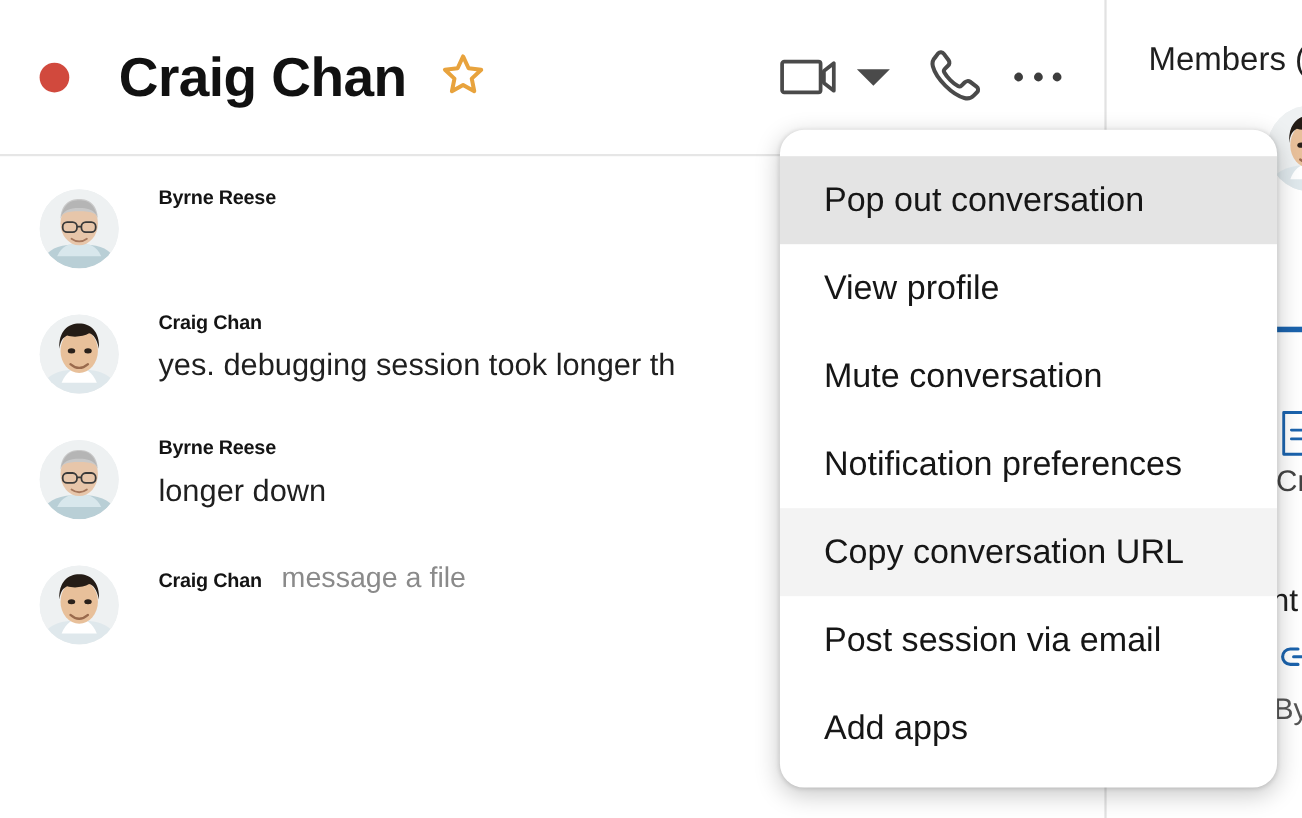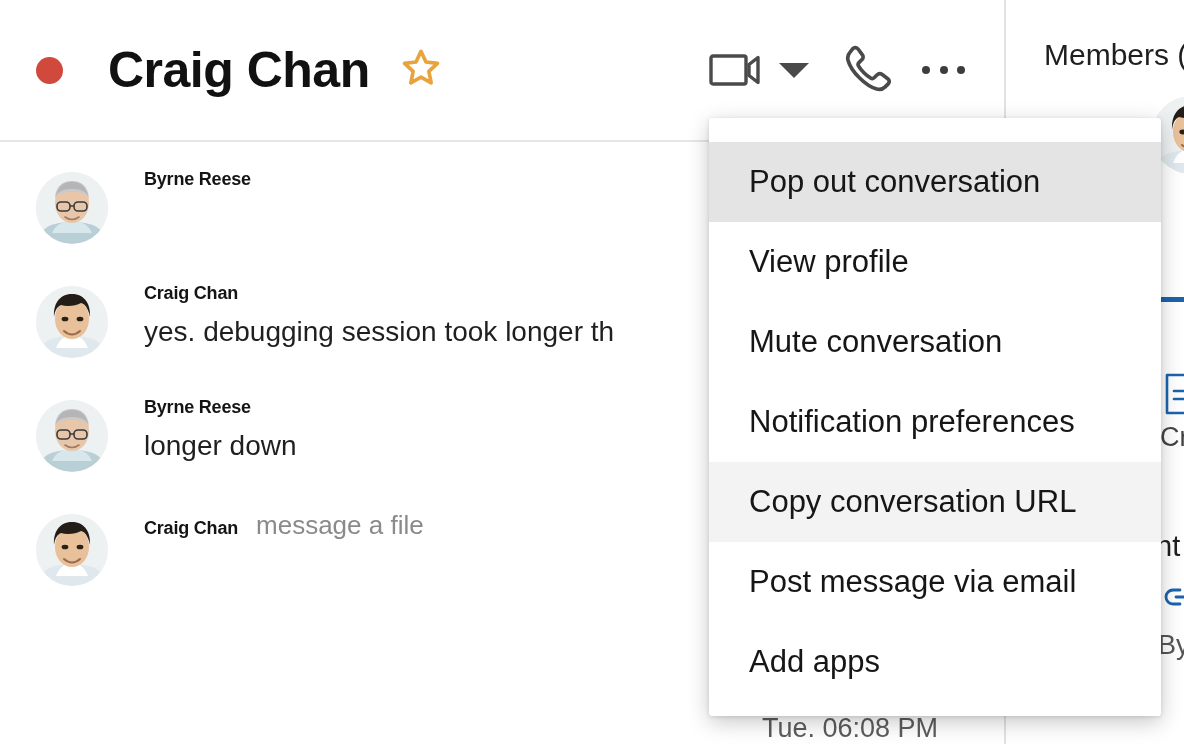--- a/index.html
+++ b/index.html
@@ -268,21 +268,21 @@
   }
 
   
   .context-menu {
     position: absolute;
     left: 709px;
     top: 118px;
     width: 452px;
     height: 598px;
     background: #ffffff;
-    border-radius: 3px;
+    border-radius: 22px;
     box-shadow: 0 6px 22px rgba(0,0,0,0.22), 0 1px 4px rgba(0,0,0,0.12);
     padding-top: 24px;
     z-index: 50;
     overflow: hidden;
   }
 
   .menu-item {
     height: 80px;
     display: flex;
     align-items: center;
@@ -458,21 +458,20 @@
         <div class="msg-body">
           <div class="msg-author-line">
             <span class="msg-author">Craig Chan</span>
             <span class="msg-meta">message a file</span>
           </div>
         </div>
       </div>
 
     </div>
 
-    <div class="msg-timestamp footer-timestamp">Tue. 06:08 PM</div>
 
   </div>
 
   <div class="right-panel">
 
     <div class="rp-header">
       <span class="rp-title">Members (</span>
     </div>
 
     <div class="rp-avatar">
@@ -539,21 +538,21 @@
 
     <div class="menu-item">
       <span>Notification preferences</span>
     </div>
 
     <div class="menu-item hl-soft">
       <span>Copy conversation URL</span>
     </div>
 
     <div class="menu-item">
-      <span>Post message via email</span>
+      <span>Post session via email</span>
     </div>
 
     <div class="menu-item">
       <span>Add apps</span>
     </div>
 
   </div>
 
 </div>
 

